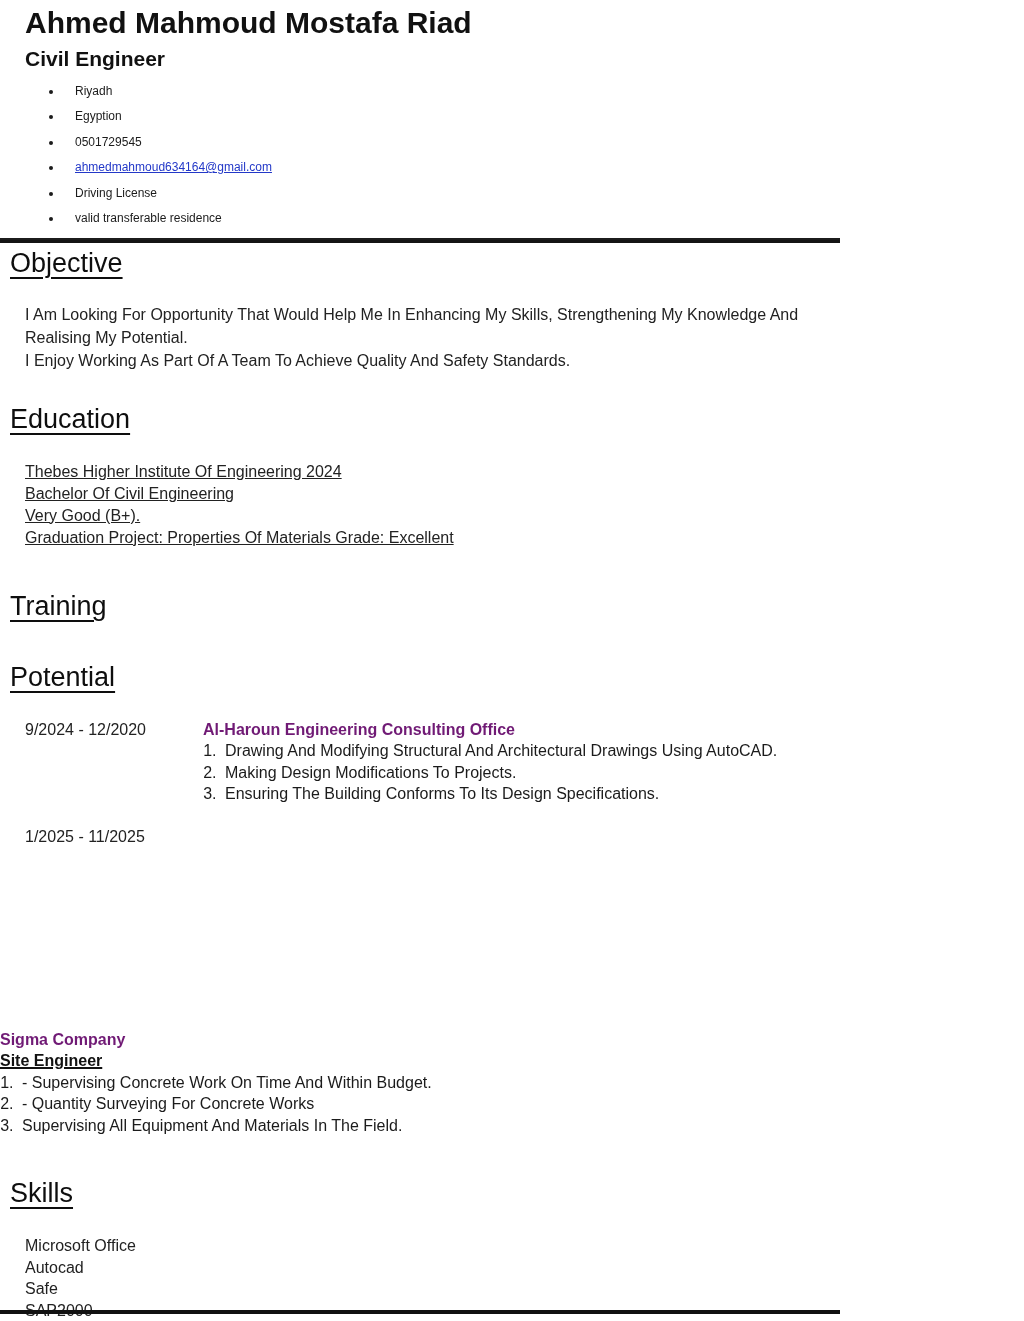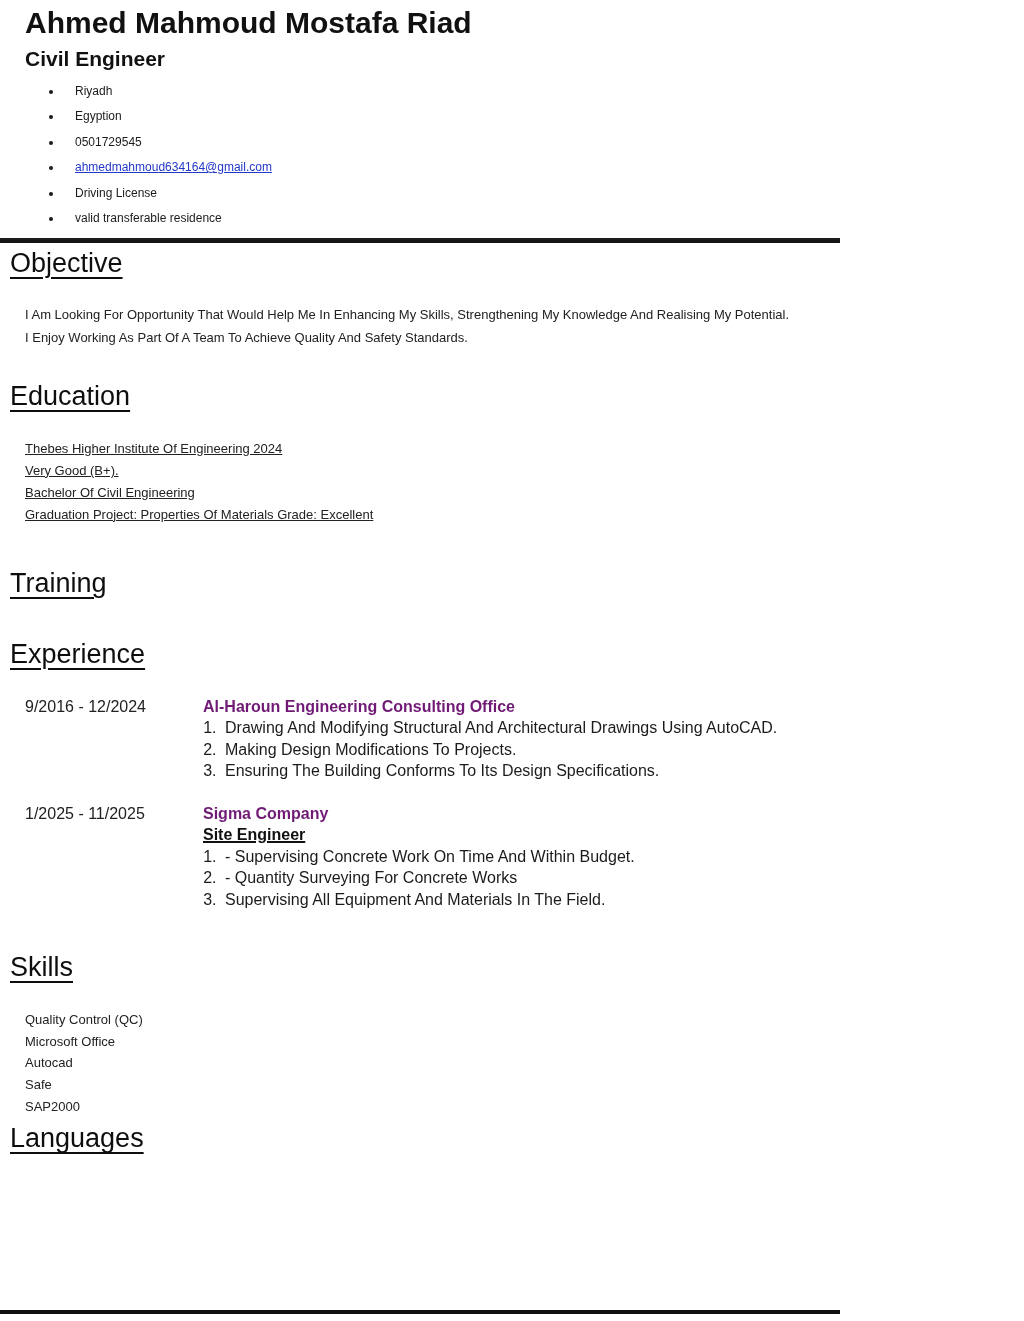--- a/index.html
+++ b/index.html
@@ -57,21 +57,21 @@
     color: #0e0e0e;
     text-decoration: underline;
     text-decoration-thickness: 2px;
     text-underline-offset: 5px;
     line-height: 1.15;
     display: inline-block;
   }
   .heading-row { display: block; }
   .body-text {
     margin: 0 25px;
-    font-size: 13px;
+    font-size: 16px;
     line-height: 23px;
     color: #222;
   }
   .mt-head-objective { margin-top: 5px; }
   .mt-obj-text { margin-top: 24px; }
   .mt-head-education { margin-top: 32px; }
   .mt-edu-text { margin-top: 26px; }
   .mt-edu-text div { line-height: 22px; text-decoration: underline; }
   .mt-head-training { margin-top: 42px; }
   ul.training {
@@ -80,21 +80,21 @@
     list-style: disc;
   }
   ul.training li {
     font-size: 16px;
     line-height: 22.5px;
     padding-left: 14px;
   }
   .mt-head-experience { margin-top: 40px; }
   .exp-entry { display: flex; align-items: flex-start; }
   .exp-entry.first { margin-top: 26px; }
-  .exp-entry.second { margin-top: 21px; }
+  .exp-entry.second { margin-top: 21px; flex-direction: column; }
   .exp-dates {
     width: 203px;
     flex: 0 0 203px;
     padding-left: 25px;
     font-size: 16px;
     color: #222;
     line-height: 21px;
   }
   .exp-content { flex: 1; font-size: 16px; }
   .exp-company { font-weight: bold; color: #701a75; line-height: 21.5px; }
@@ -153,35 +153,35 @@
   <div class="body-text mt-obj-text">
     <div>I Am Looking For Opportunity That Would Help Me In Enhancing My Skills, Strengthening My Knowledge And Realising My Potential.</div>
     <div>I Enjoy Working As Part Of A Team To Achieve Quality And Safety Standards.</div>
   </div>
 
   <div class="heading-row mt-head-education">
     <h2 class="section-heading">Education</h2>
   </div>
   <div class="body-text mt-edu-text">
     <div>Thebes Higher Institute Of Engineering 2024</div>
+    <div>Bachelor Of Civil Engineering</div>
     <div>Very Good (B+).</div>
-    <div>Bachelor Of Civil Engineering</div>
     <div>Graduation Project: Properties Of Materials Grade: Excellent</div>
   </div>
 
   <div class="heading-row mt-head-training">
     <h2 class="section-heading">Training</h2>
   </div>
 
   <div class="heading-row mt-head-experience">
-    <h2 class="section-heading">Experience</h2>
+    <h2 class="section-heading">Potential</h2>
   </div>
 
   <div class="exp-entry first">
-    <div class="exp-dates">9/2016 - 12/2024</div>
+    <div class="exp-dates">9/2024 - 12/2020</div>
     <div class="exp-content">
       <div class="exp-company">Al-Haroun Engineering Consulting Office</div>
       <ol class="duties">
         <li>Drawing And Modifying Structural And Architectural Drawings Using AutoCAD.</li>
         <li>Making Design Modifications To Projects.</li>
         <li>Ensuring The Building Conforms To Its Design Specifications.</li>
       </ol>
     </div>
   </div>
 
@@ -195,21 +195,20 @@
         <li>- Quantity Surveying For Concrete Works</li>
         <li>Supervising All Equipment And Materials In The Field.</li>
       </ol>
     </div>
   </div>
 
   <div class="heading-row mt-head-skills">
     <h2 class="section-heading">Skills</h2>
   </div>
   <div class="body-text skills-list">
-    <div>Quality Control (QC)</div>
     <div>Microsoft Office</div>
     <div>Autocad</div>
     <div>Safe</div>
     <div>SAP2000</div>
   </div>
 
   <div class="heading-row mt-head-languages">
     <h2 class="section-heading">Languages</h2>
   </div>
 

